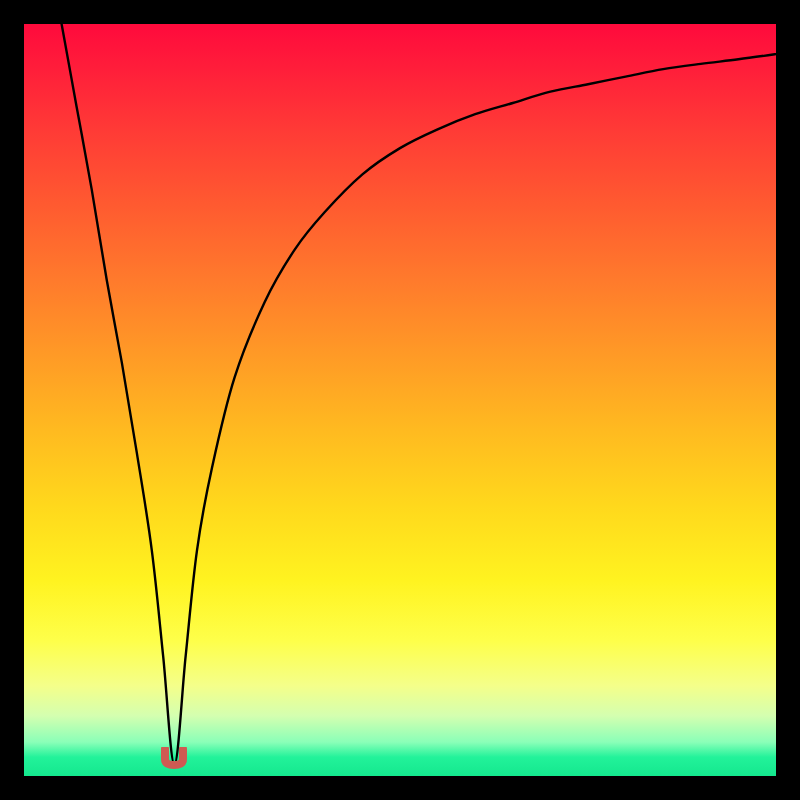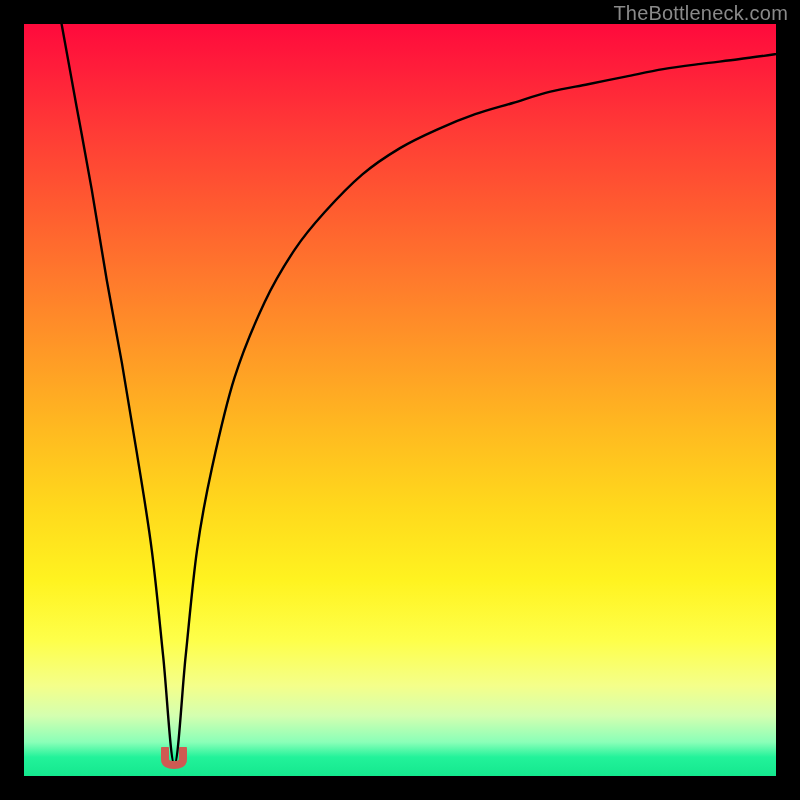--- a/index.html
+++ b/index.html
@@ -84,14 +84,13 @@
       <path id="curve-path" fill="none" stroke="#000000" stroke-width="2.4" stroke-linecap="round" d="M 37.6 0.0 C 40.1 13.8, 47.6 55.1, 52.6 82.7 C 57.7 110.3, 62.7 136.6, 67.7 165.4 C 72.7 194.3, 77.7 226.9, 82.7 255.7 C 87.7 284.5, 92.7 309.6, 97.8 338.4 C 102.8 367.2, 107.8 397.3, 112.8 428.6 C 117.8 460.0, 123.5 492.6, 127.8 526.4 C 132.2 560.2, 135.4 596.0, 139.1 631.7 C 142.9 667.4, 146.6 740.7, 150.4 740.7 C 154.2 740.7, 157.9 667.4, 161.7 631.7 C 165.4 596.0, 168.6 557.7, 173.0 526.4 C 177.3 495.1, 181.7 472.5, 188.0 443.7 C 194.3 414.9, 201.8 381.0, 210.6 353.4 C 219.3 325.9, 230.6 299.5, 240.6 278.2 C 250.7 256.9, 260.7 240.6, 270.7 225.6 C 280.7 210.6, 289.5 200.5, 300.8 188.0 C 312.1 175.5, 325.9 161.1, 338.4 150.4 C 350.9 139.7, 363.5 131.6, 376.0 124.1 C 388.5 116.6, 401.1 110.9, 413.6 105.3 C 426.1 99.6, 438.7 94.6, 451.2 90.2 C 463.7 85.9, 476.3 82.7, 488.8 79.0 C 501.3 75.2, 513.9 70.8, 526.4 67.7 C 538.9 64.5, 551.5 62.7, 564.0 60.2 C 576.5 57.7, 589.1 55.1, 601.6 52.6 C 614.1 50.1, 626.7 47.3, 639.2 45.1 C 651.7 43.0, 664.3 41.5, 676.8 39.9 C 689.3 38.2, 701.9 37.0, 714.4 35.3 C 726.9 33.7, 745.7 31.0, 752.0 30.1"></path>
     </svg>
 
     <div class="marker" style="left: 136.4px; bottom: 7.28px;">
       <svg width="28" height="22" viewBox="0 0 28 22">
         <path id="marker-path" d="M5 2 L5 12 Q5 18 14 18 Q23 18 23 12 L23 2" fill="none" stroke-width="8" stroke-linecap="round" stroke-linejoin="round" stroke="#cf5a52"></path>
       </svg>
     </div>
   </div>
 
-  <div class="watermark">TheBottleneck.com</div>
 </div>
 
 </body></html>

